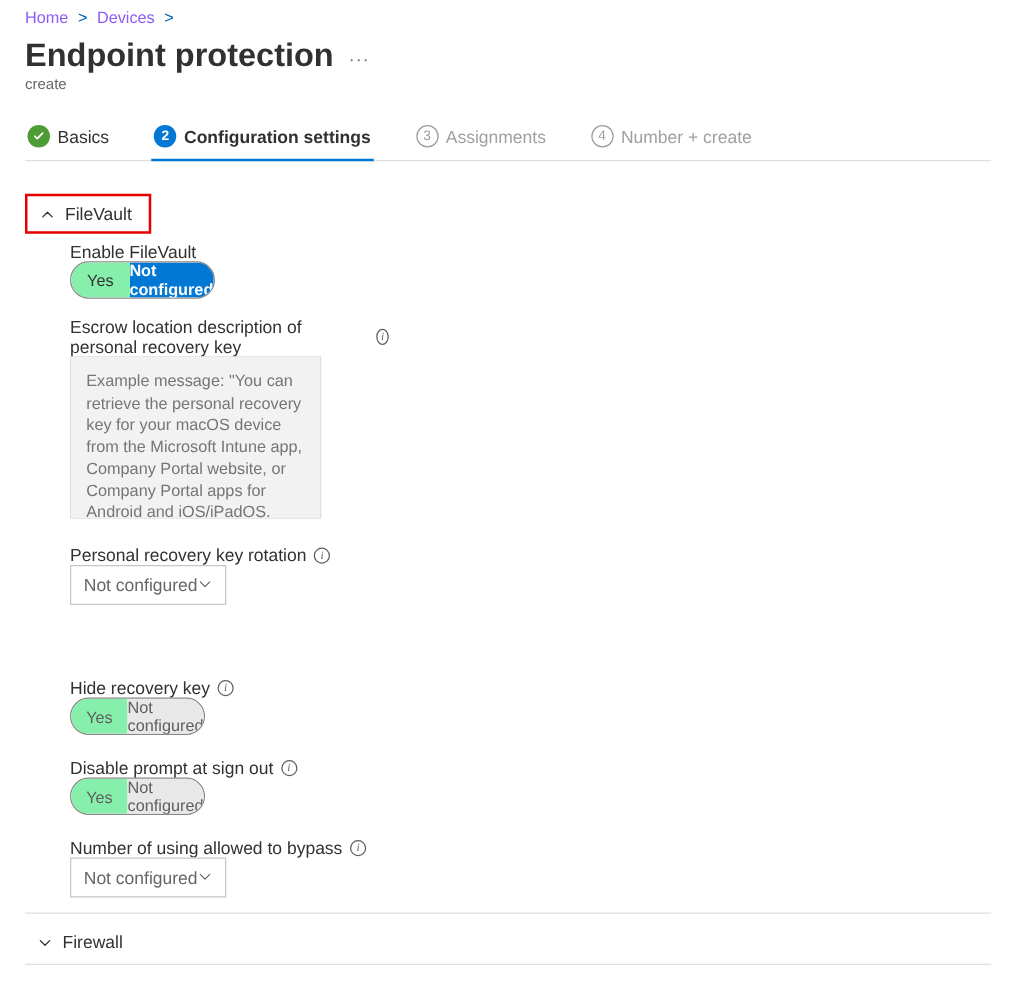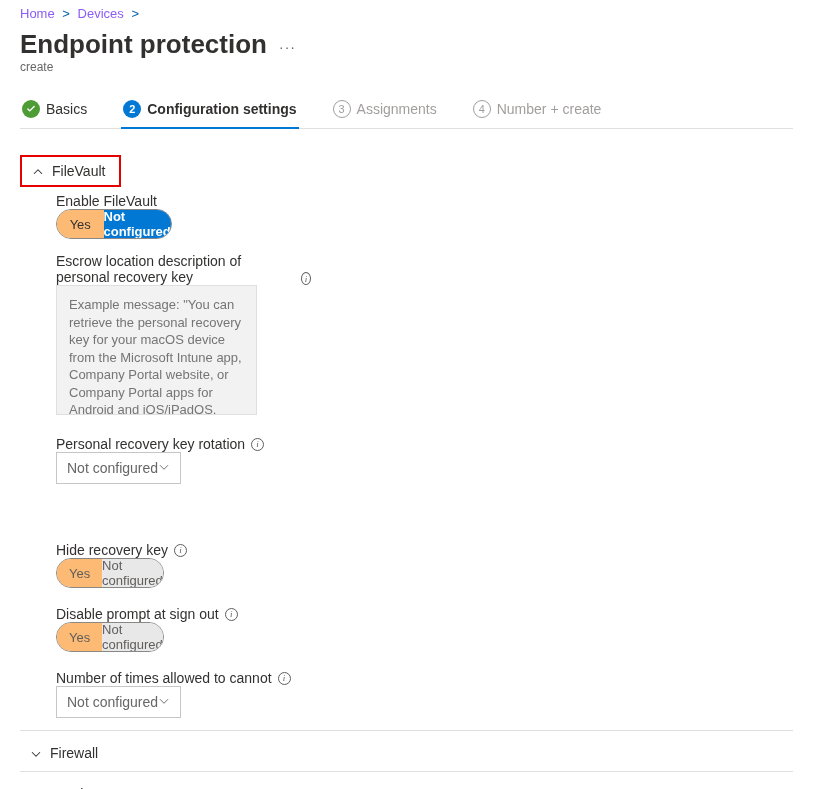--- a/index.html
+++ b/index.html
@@ -33,21 +33,21 @@
 
   .body-pad { padding: 0 36px; }
   .desc { margin: 14px 0 16px; color:#323130; }
   .note { margin: 18px 0 16px; color:#323130; line-height:1.35; }
 
   .row { display:flex; align-items:flex-start; margin-bottom: 12px; flex-direction: column; }
   .row-label { width: 255px; flex-shrink:0; display:flex; align-items:center; gap:6px; color:#323130; padding-top:6px; }
   .row-control { flex:1; }
 
   .toggle-pill { display:flex; border:1px solid #8a8886; border-radius:999px; overflow:hidden; height:30px; width:100%; }
-  .toggle-pill .opt { flex:1; display:flex; align-items:center; justify-content:center; font-size:13px; cursor:pointer; color:#323130; background:#fdba74; }
+  .toggle-pill .opt { flex:1; display:flex; align-items:center; justify-content:center; font-size:13px; cursor:pointer; color:#323130; background:#86efac; }
   .toggle-pill .opt.selected { background:#0178d4; color:#fff; font-weight:600; }
   .toggle-pill.muted .opt.selected { background:#e8e8e8; color:#605e5c; font-weight:400; }
   .toggle-pill.muted .opt { color:#605e5c; }
 
   .textarea { width:100%; min-height:130px; background:#f2f2f2; border:1px solid #e1dfdd; padding:10px 12px; color:#666; font-size:13px; resize:none; font-family:inherit; line-height:1.35; }
 
   .select { width:100%; height:32px; border:1px solid #8a8886; background:#fff; padding:0 10px; display:flex; align-items:center; justify-content:space-between; color:#666; cursor:pointer; }
   .select.muted { border-color:#c8c6c4; }
 
   .info-icon { width:13px; height:13px; border:1px solid #605e5c; border-radius:50%; display:inline-flex; align-items:center; justify-content:center; font-size:9px; color:#605e5c; cursor:pointer; font-style:italic; font-family:serif;}
@@ -116,21 +116,21 @@
       <div class="row-control">
         <div class="toggle-pill">
           <div class="opt">Yes</div>
           <div class="opt selected">Not configured</div>
         </div>
       </div>
     </div>
 
 
     <div class="row">
-      <div class="row-label" style="padding-top:2px;align-items:flex-end;">
+      <div class="row-label" style="padding-top:2px;">
         <span>Escrow location description of personal recovery key</span>
         <span class="info-icon">i</span>
       </div>
       <div class="row-control">
         <textarea class="textarea" placeholder="Example message: &quot;You can retrieve the personal recovery key for your macOS device from the Microsoft Intune app, Company Portal website, or Company Portal apps for Android and iOS/iPadOS. Contoso support cannot access recovery keys that belong to personal devices.&quot;" style=""></textarea>
       </div>
     </div>
 
     <div class="row" style="margin-top:10px;">
       <div class="row-label">
@@ -172,21 +172,21 @@
       <div class="row-control">
         <div class="toggle-pill muted">
           <div class="opt">Yes</div>
           <div class="opt selected">Not configured</div>
         </div>
       </div>
     </div>
 
     <div class="row">
       <div class="row-label">
-        <span>Number of times allowed to cannot</span>
+        <span>Number of using allowed to bypass</span>
         <span class="info-icon">i</span>
       </div>
       <div class="row-control">
         <div class="select muted">
           <span>Not configured</span>
           <span>
             <svg viewBox="0 0 16 16" width="12" height="12">
                 <path d="M3 6l5 5 5-5" stroke="#605e5c" stroke-width="1.2" fill="none" stroke-linecap="round" stroke-linejoin="round"></path>
               </svg>
           </span>

